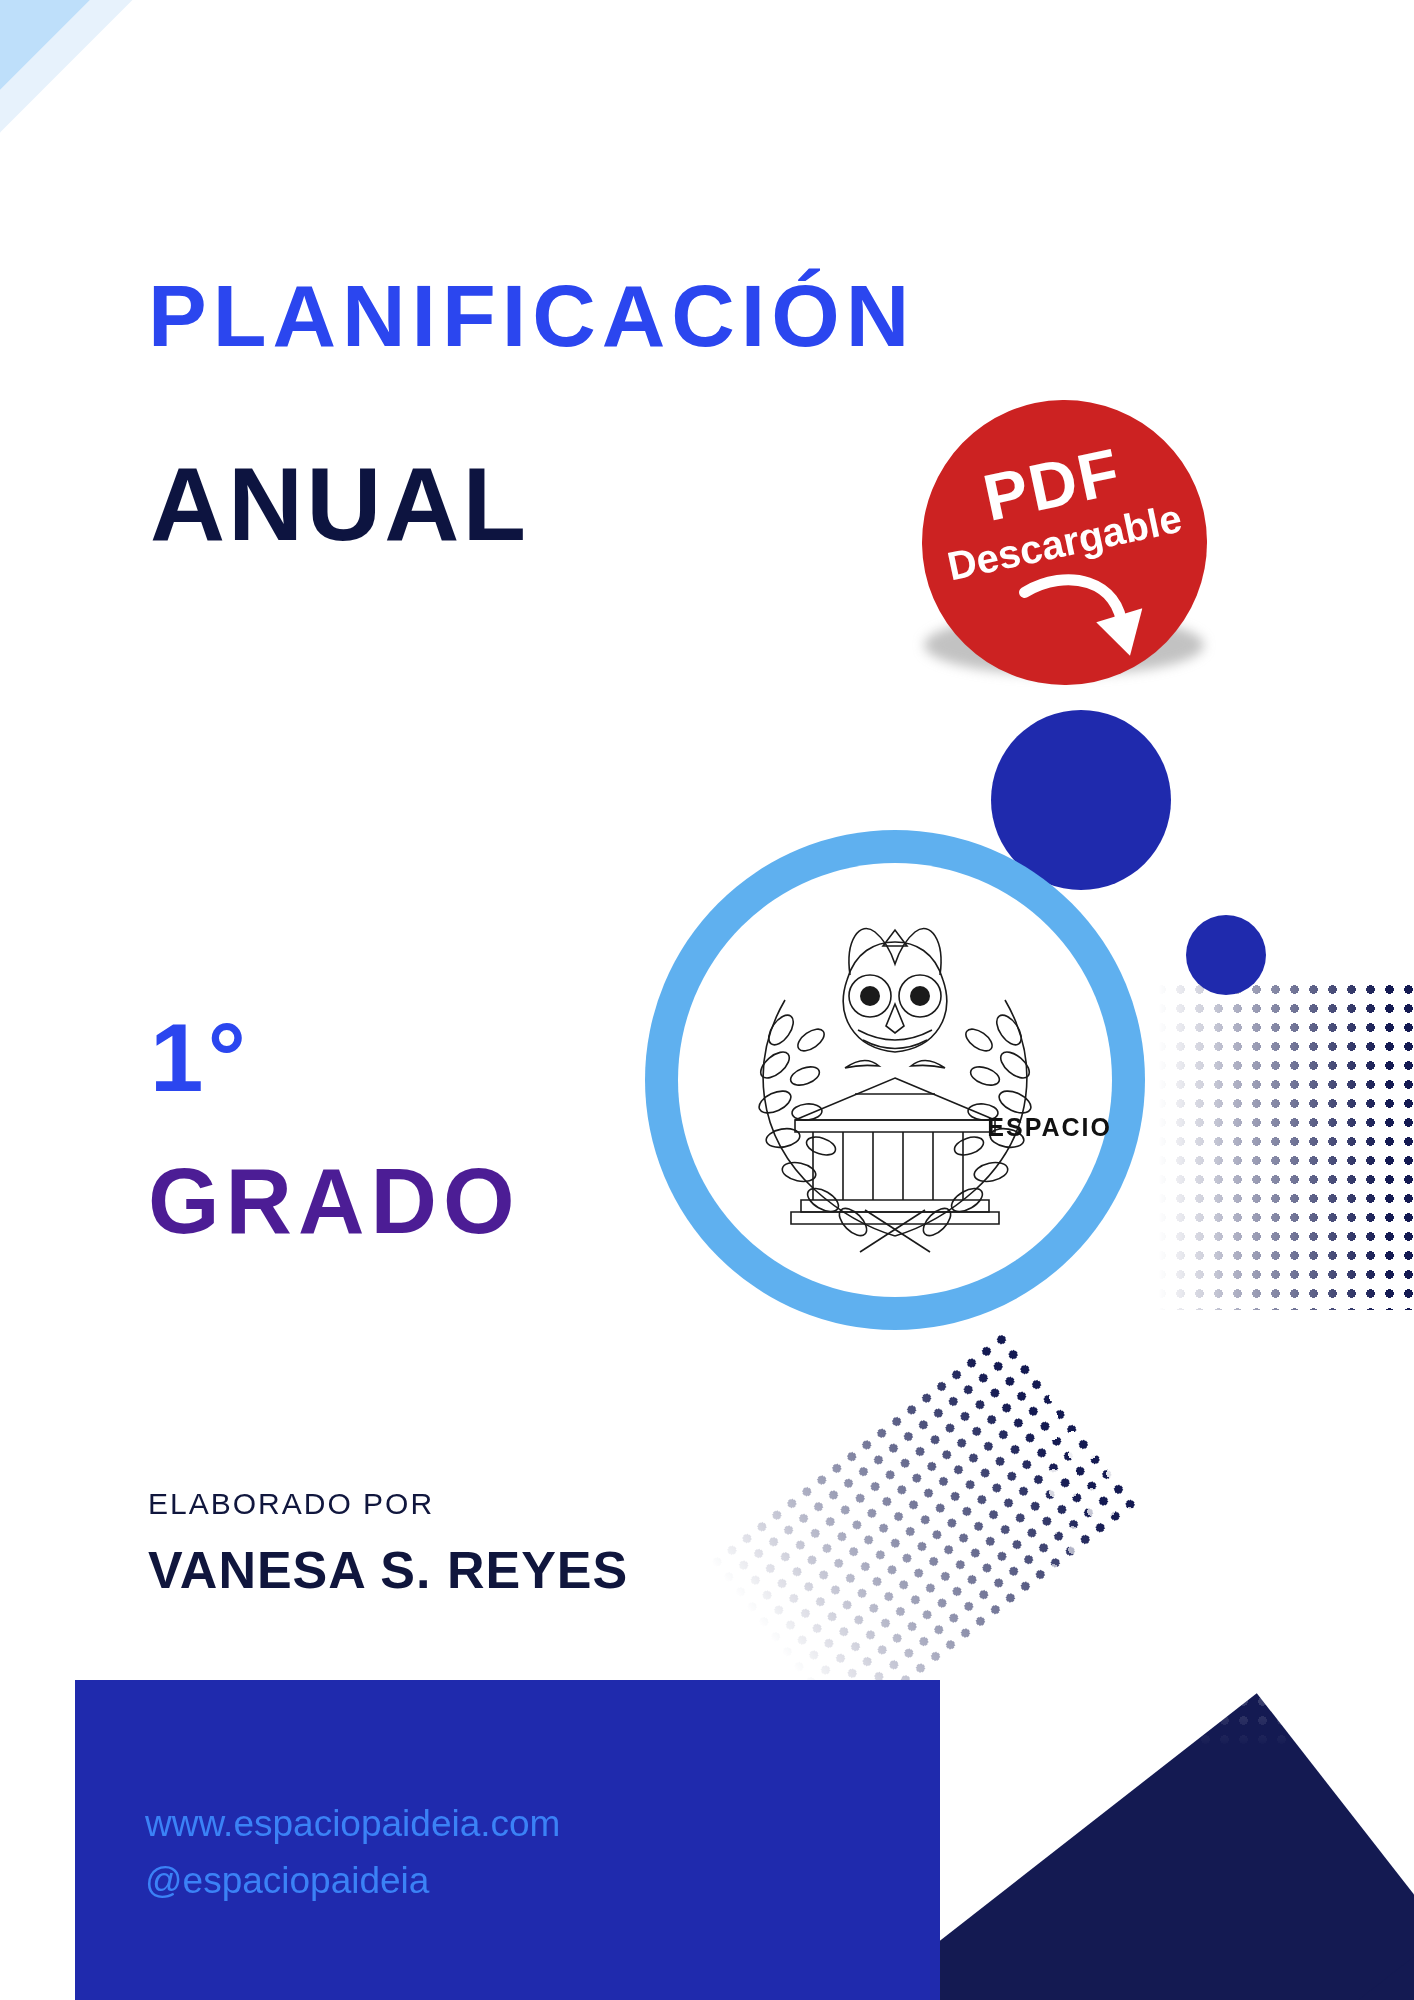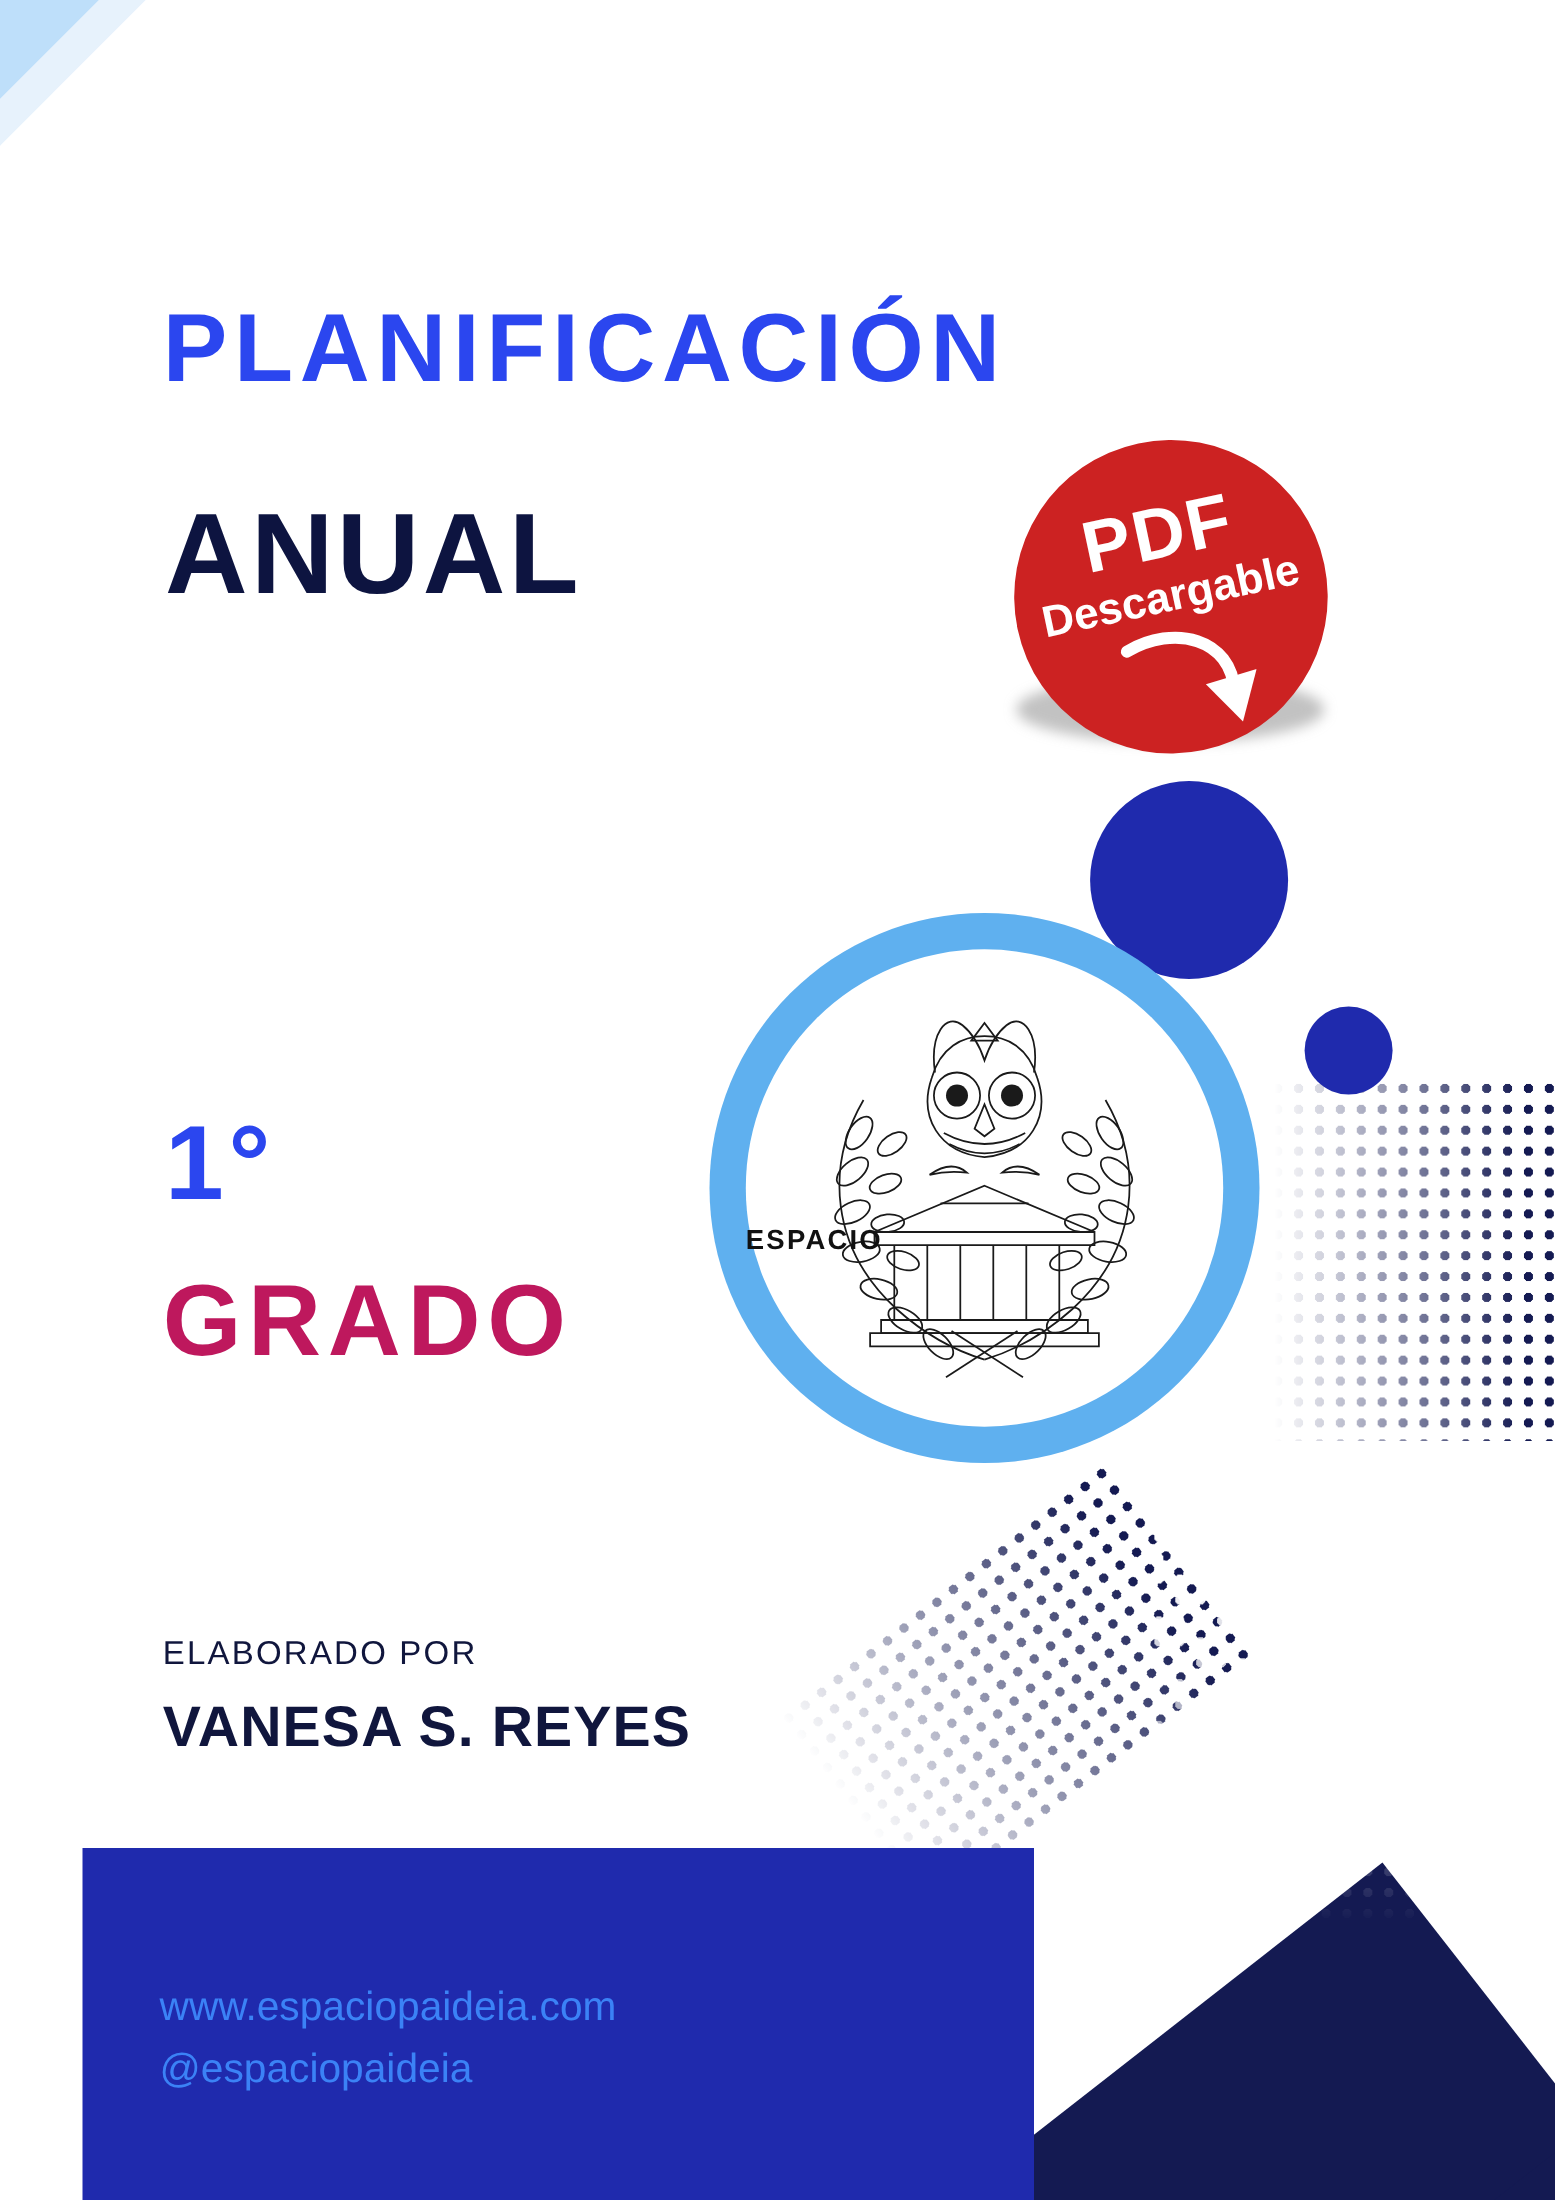--- a/index.html
+++ b/index.html
@@ -143,21 +143,21 @@
     background: #ffffff;
     position: relative;
     display: flex;
     align-items: center;
     justify-content: center;
   }
   .emblem-inner svg { display: block; }
   .emblem-text {
     position: absolute;
     width: 100%;
-    text-align: left;
+    text-align: right;
     top: 250px;
     font-weight: bold;
     font-size: 25px;
     letter-spacing: 2px;
     color: #111111;
     line-height: 1.18;
   }
 
   
   .pdf-shadow {
@@ -251,21 +251,21 @@
     color: #2b46ef;
     line-height: 1;
   }
   .grade-word {
     position: absolute;
     left: 148px;
     top: 1155px;
     font-size: 92px;
     font-weight: bold;
     letter-spacing: 6px;
-    color: #be185d;
+    color: #4c1d95;
     line-height: 1;
   }
   .author-label {
     position: absolute;
     left: 148px;
     top: 1487px;
     font-size: 30px;
     letter-spacing: 2px;
     color: #10163d;
   }

